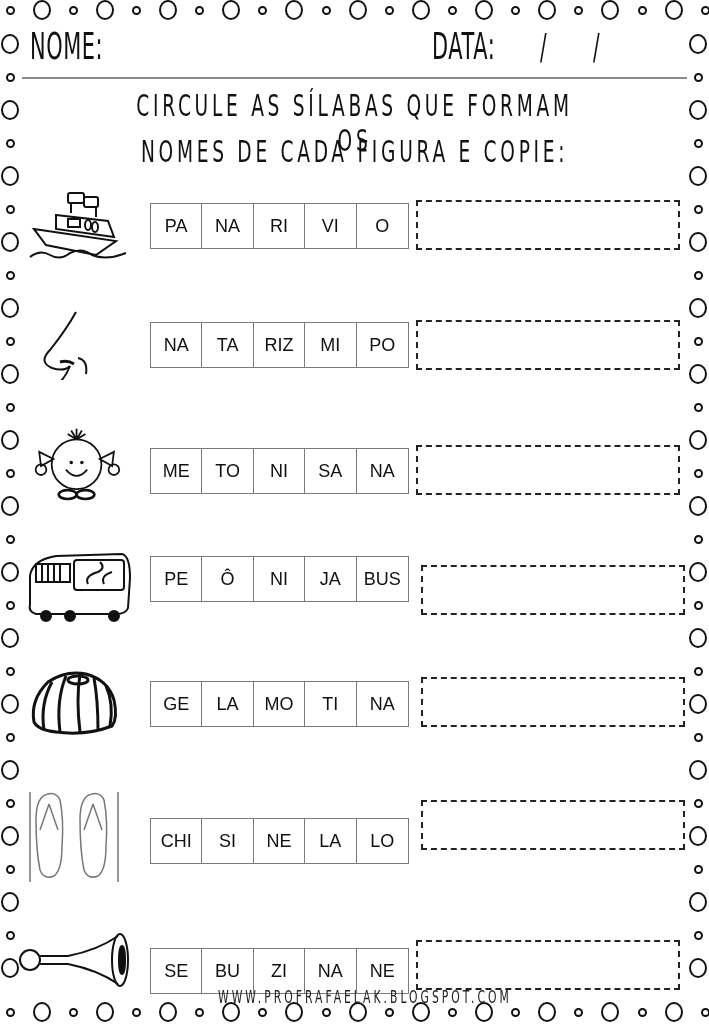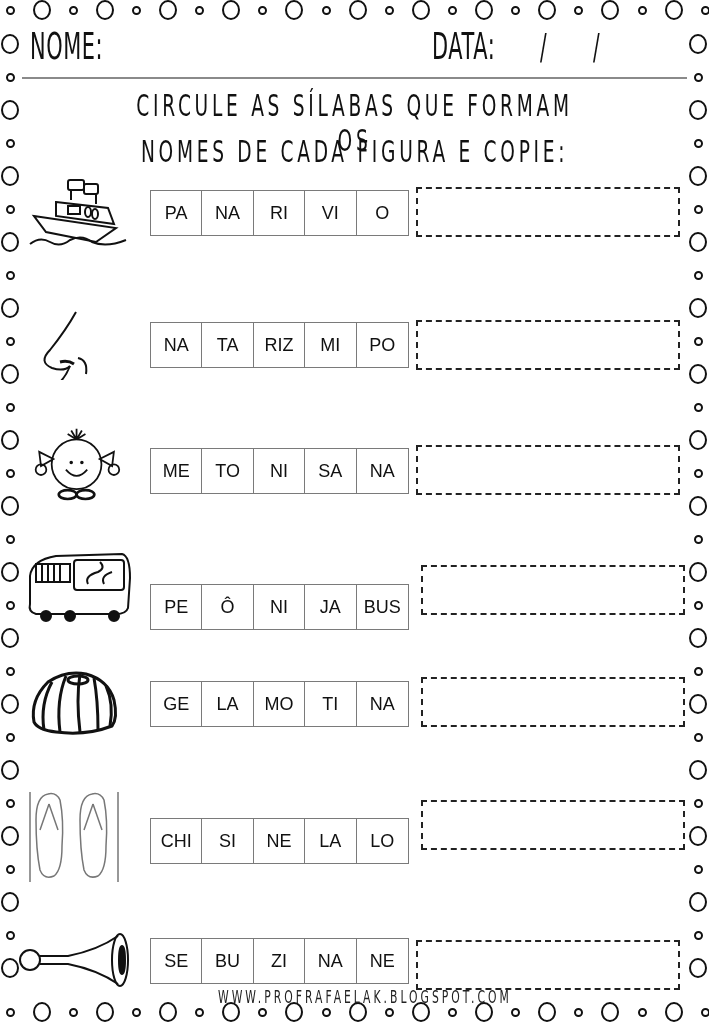--- a/index.html
+++ b/index.html
@@ -158,21 +158,21 @@
 
 <div class="hand" id="name-label">NOME:</div>
 <div class="hand" id="date-label">DATA:</div>
 <div class="hand" id="date-slash1">/</div>
 <div class="hand" id="date-slash2">/</div>
 <div class="rule"></div>
 
 <div class="instr" id="instr1"><span>CIRCULE AS SÍLABAS QUE FORMAM OS</span></div>
 <div class="instr" id="instr2"><span>NOMES DE CADA FIGURA E COPIE:</span></div>
 
-<div class="row" style="top:172px">
+<div class="row" style="top:185px">
   <svg class="pic" style="top:0" viewBox="0 0 110 80">
     <g fill="none" stroke="#111" stroke-width="2">
       <rect x="42" y="8" width="16" height="10" rx="2"></rect>
         <rect x="58" y="12" width="14" height="10" rx="2"></rect>
       <path d="M45 18 L45 28 M70 22 L70 32"></path>
       <path d="M30 30 L82 36 L88 52 L30 44 Z"></path>
       <rect x="42" y="34" width="12" height="8"></rect>
       <ellipse cx="62" cy="40" rx="3" ry="5"></ellipse>
         <ellipse cx="69" cy="42" rx="3" ry="5"></ellipse>
       <path d="M8 56 L90 68 L70 82 L20 72 Z" transform="translate(0,-12)"></path>
@@ -239,21 +239,21 @@
       <path d="M4 28 Q6 12 30 8 L96 6 Q104 8 104 30 L102 60 Q100 66 90 66 L10 66 Q2 64 4 56 Z"></path>
       <rect x="10" y="16" width="34" height="18"></rect>
       <path d="M16 16 L16 34 M22 16 L22 34 M28 16 L28 34 M34 16 L34 34"></path>
       <rect x="48" y="12" width="50" height="30" rx="3"></rect>
       <path d="M62 36 Q58 28 72 24 Q80 20 74 14 M78 36 Q74 28 86 24"></path>
       <circle cx="20" cy="68" r="5" fill="#111"></circle>
         <circle cx="44" cy="68" r="5" fill="#111"></circle>
         <circle cx="88" cy="68" r="5" fill="#111"></circle>
     </g>
   </svg>
-  <div class="syllables" style="top:36px">
+  <div class="syllables" style="top:8px">
     <div class="syl">PE</div>
     <div class="syl">Ô</div>
     <div class="syl">NI</div>
     <div class="syl">JA</div>
     <div class="syl">BUS</div>
   </div>
   <div class="answer" style="left:421px; top:17px; width:264px;"></div>
 </div>
 
 <div class="row" style="top:665px">
@@ -295,21 +295,21 @@
 
 <div class="row" style="top:930px">
   <svg class="pic" style="top:0;left:18px;width:112px;height:60px" viewBox="0 0 112 60">
     <g fill="none" stroke="#111" stroke-width="2">
       <circle cx="12" cy="30" r="10"></circle>
       <path d="M22 26 L50 26 Q80 20 100 6 M22 34 L50 34 Q80 40 100 54"></path>
       <ellipse cx="102" cy="30" rx="8" ry="26"></ellipse>
       <ellipse cx="104" cy="30" rx="3" ry="14" fill="#111"></ellipse>
     </g>
   </svg>
-  <div class="syllables" style="top:8px">
+  <div class="syllables" style="top:18px">
     <div class="syl">SE</div>
     <div class="syl">BU</div>
     <div class="syl">ZI</div>
     <div class="syl">NA</div>
     <div class="syl">NE</div>
   </div>
   <div class="answer" style="left:416px; top:10px; width:264px;"></div>
 </div>
 
 <div class="footer">WWW.PROFRAFAELAK.BLOGSPOT.COM</div>

